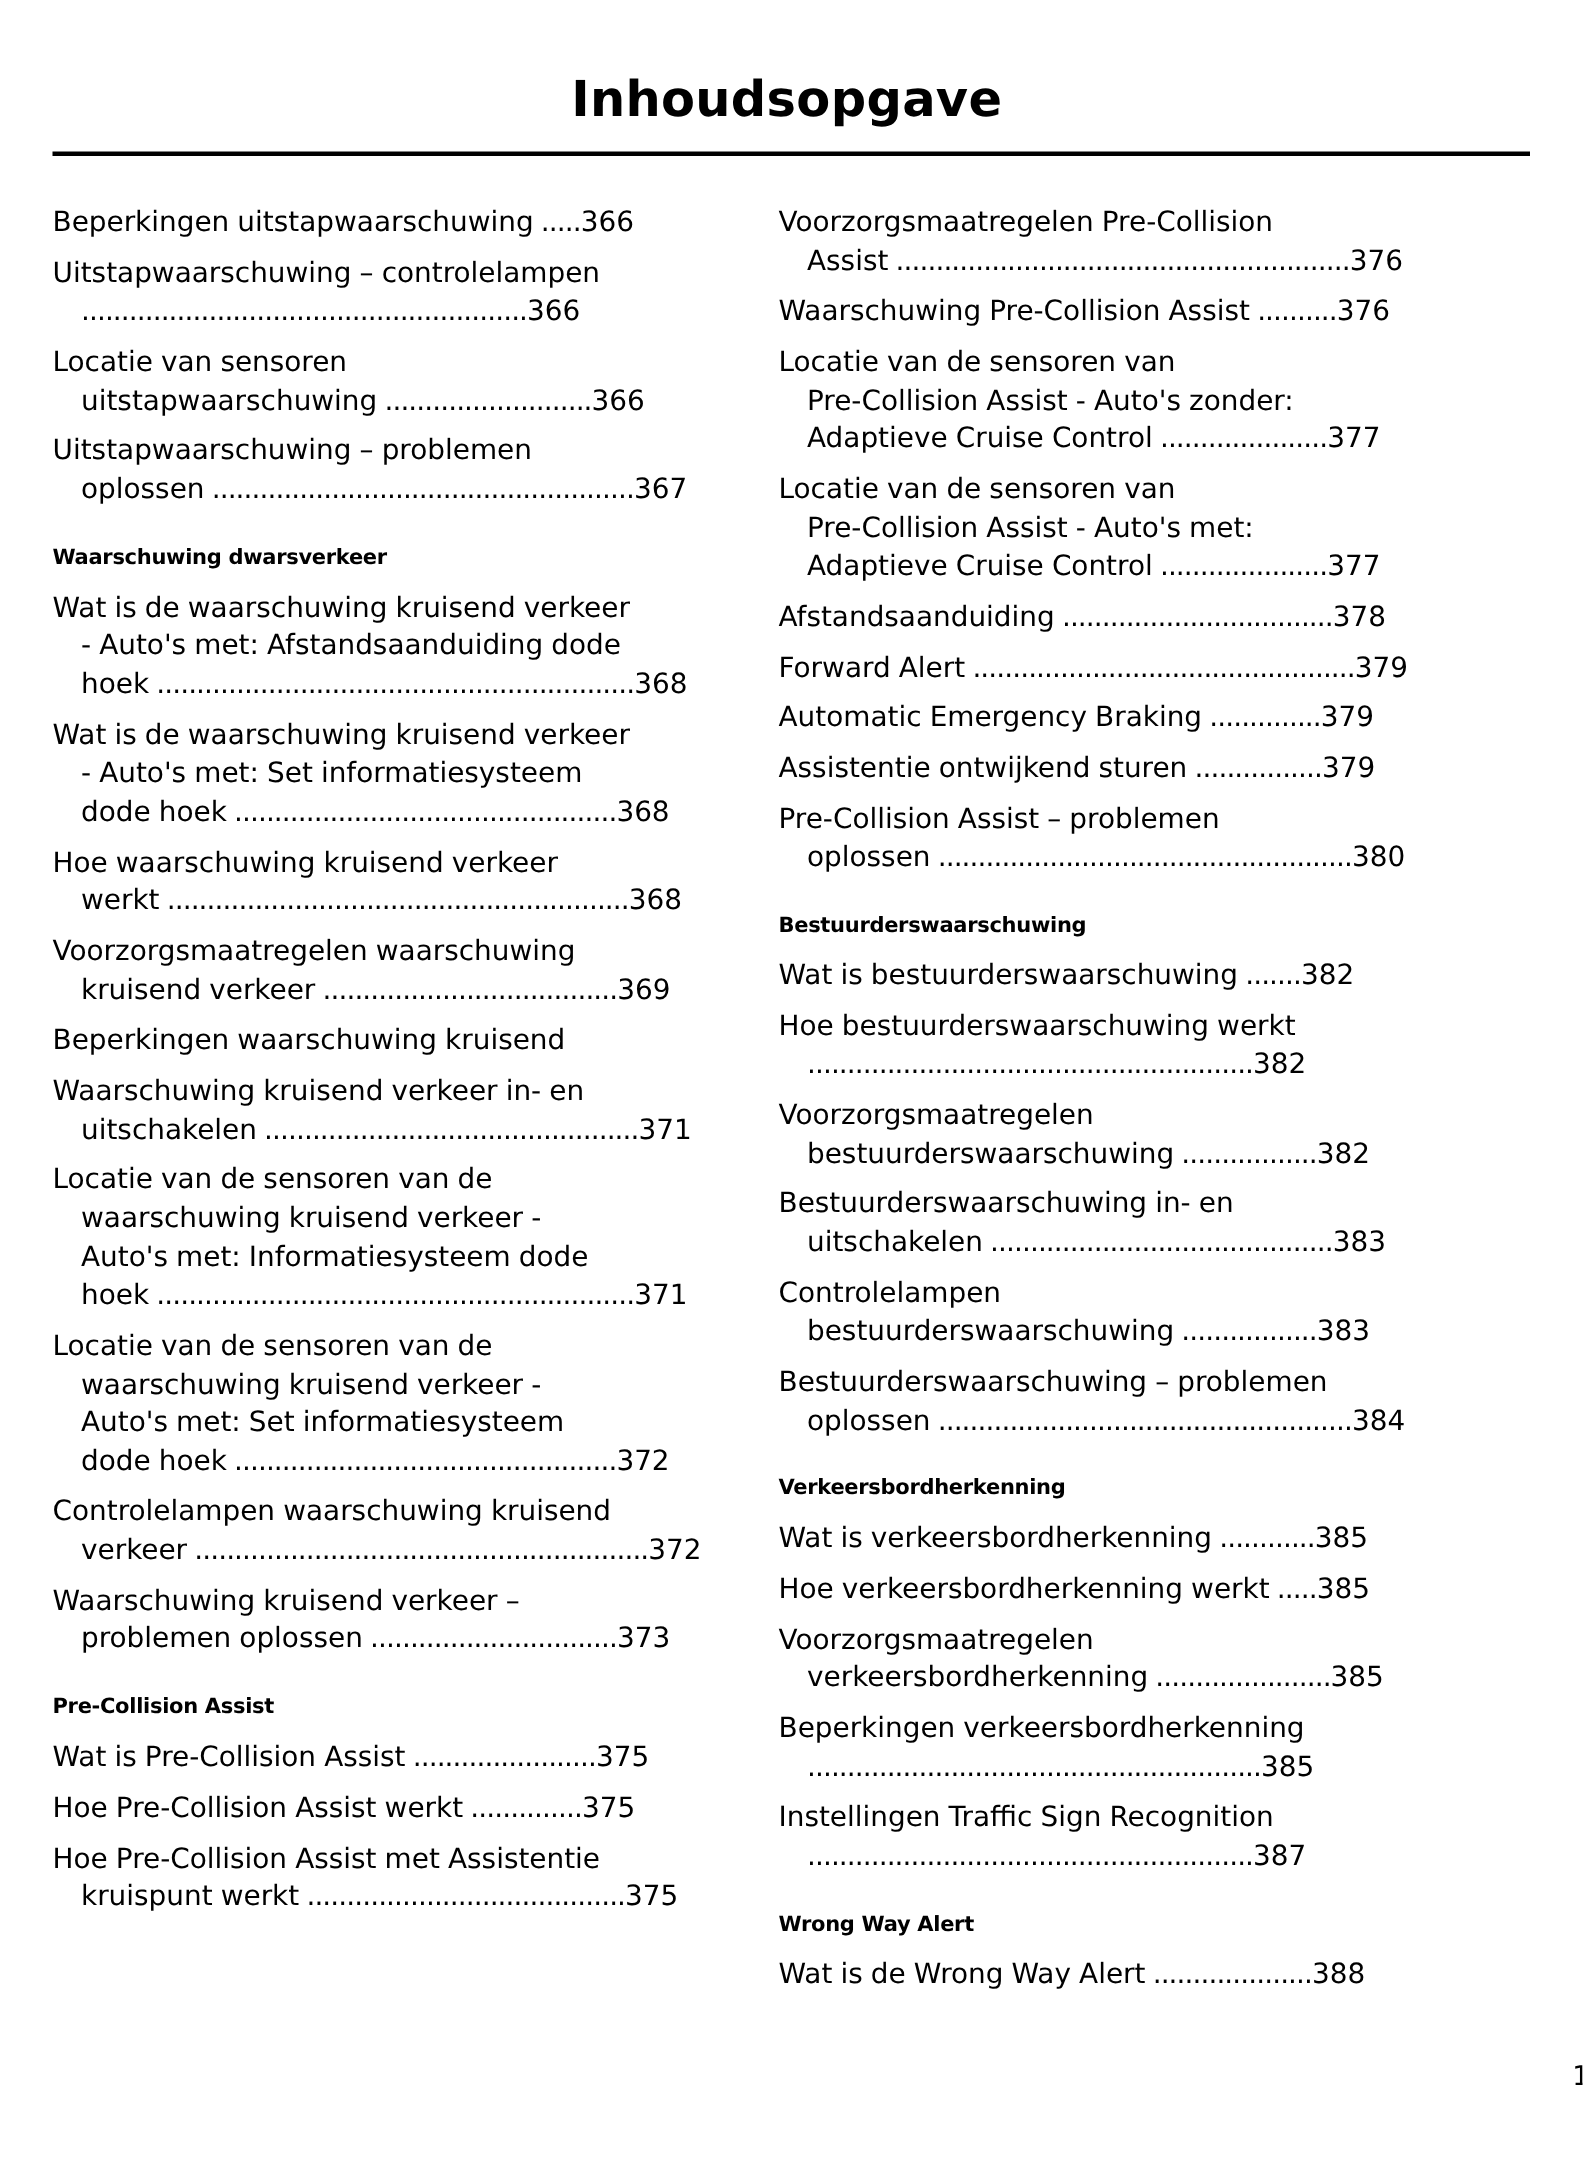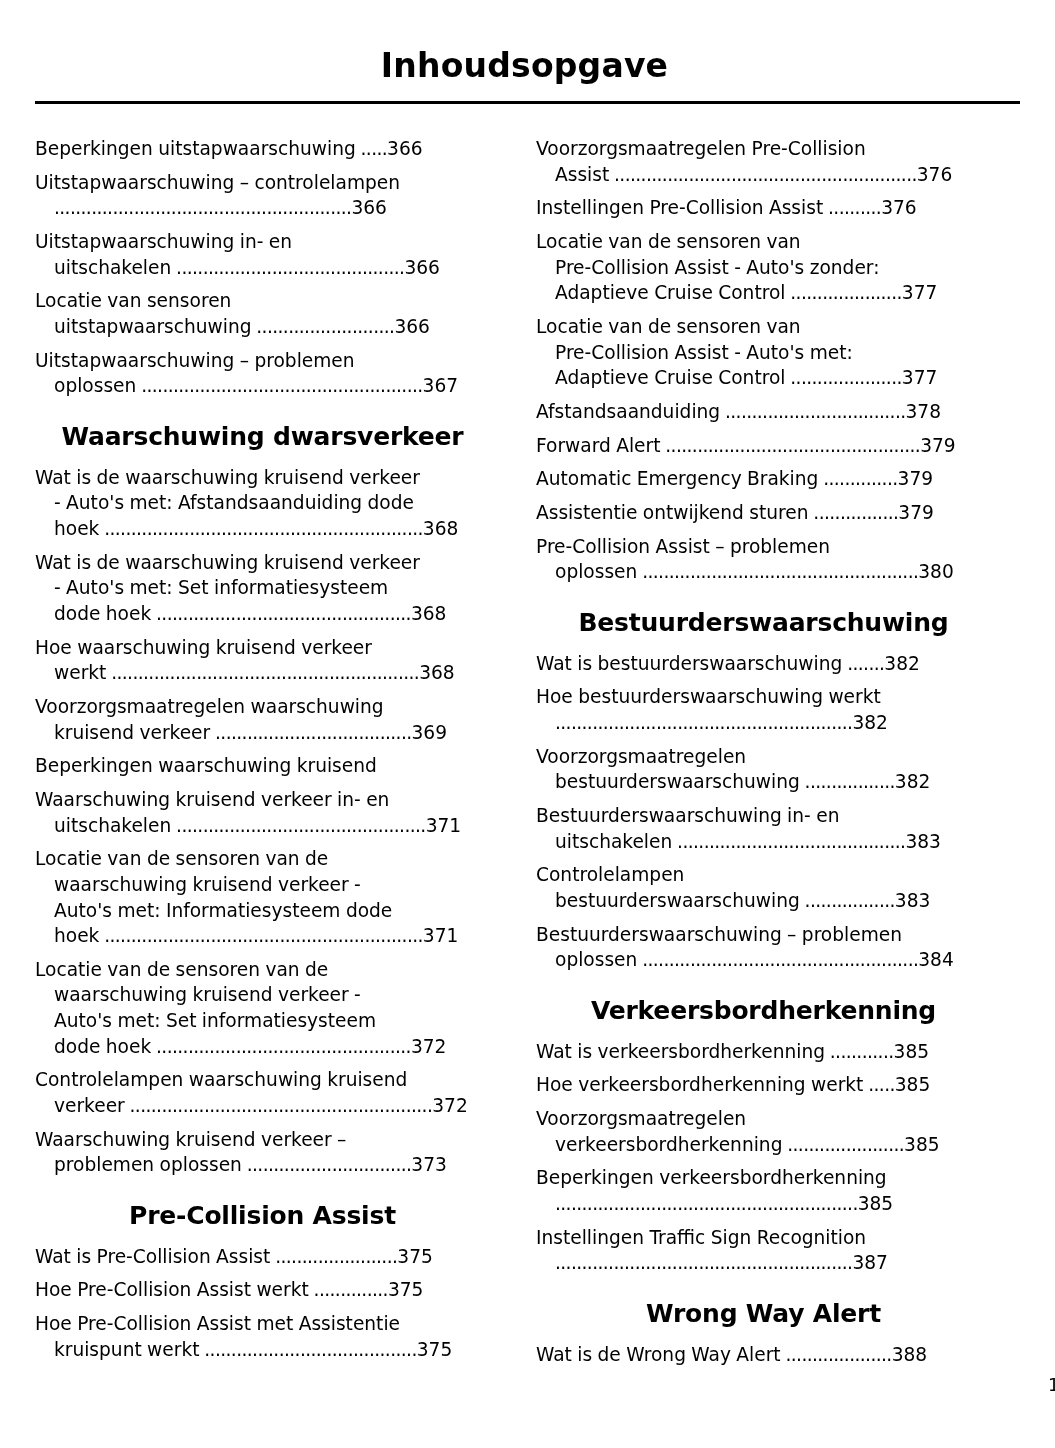--- a/index.html
+++ b/index.html
@@ -39,32 +39,31 @@
     width: 985px;
     height: 3px;
     background: #000000;
   }
   .columns {
     position: absolute;
     left: 35px;
     top: 136px;
     width: 985px;
     display: flex;
-    gap: 46px;
+    gap: 29px;
   }
   .col {
     width: 455px;
   }
   .section-head {
-    font-size: 25px;
+    font-size: 14px;
     font-weight: bold;
     letter-spacing: -0.2px;
     margin: 24px 0 13px 0;
     line-height: 1.15;
-    text-align: center;
   }
   .col > .section-head:first-child {
     margin-top: 0;
   }
   .entry {
     font-size: 18.6px;
     line-height: 1.38;
     margin-bottom: 8px;
     word-spacing: -0.5px;
   }
@@ -92,42 +91,41 @@
 
 <div class="page">
 
   <div class="page-title">Inhoudsopgave</div>
   <div class="rule"></div>
 
   <div class="columns">
     <div class="col" id="col-left">
         <div class="entry"><span>Beperkingen uitstapwaarschuwing</span><span class="leader"> .....</span><span class="pgno">366</span></div>
         <div class="entry"><span>Uitstapwaarschuwing – controlelampen</span><span class="cont"><span></span><span class="leader">........................................................</span><span class="pgno">366</span></span></div>
-        <div class="entry"><span>Uitstapwaarschuwing in- en</span><span class="cont"><span>uitschakelen</span><span class="leader"> ...........................................</span><span class="pgno">366</span></span></div>
         <div class="entry"><span>Locatie van sensoren</span><span class="cont"><span>uitstapwaarschuwing</span><span class="leader"> ..........................</span><span class="pgno">366</span></span></div>
         <div class="entry"><span>Uitstapwaarschuwing – problemen</span><span class="cont"><span>oplossen</span><span class="leader"> .....................................................</span><span class="pgno">367</span></span></div>
         <div class="section-head">Waarschuwing dwarsverkeer</div>
         <div class="entry"><span>Wat is de waarschuwing kruisend verkeer</span><span class="cont"><span>- Auto's met: Afstandsaanduiding dode</span></span><span class="cont"><span>hoek</span><span class="leader"> ............................................................</span><span class="pgno">368</span></span></div>
         <div class="entry"><span>Wat is de waarschuwing kruisend verkeer</span><span class="cont"><span>- Auto's met: Set informatiesysteem</span></span><span class="cont"><span>dode hoek</span><span class="leader"> ................................................</span><span class="pgno">368</span></span></div>
         <div class="entry"><span>Hoe waarschuwing kruisend verkeer</span><span class="cont"><span>werkt</span><span class="leader"> ..........................................................</span><span class="pgno">368</span></span></div>
         <div class="entry"><span>Voorzorgsmaatregelen waarschuwing</span><span class="cont"><span>kruisend verkeer</span><span class="leader"> .....................................</span><span class="pgno">369</span></span></div>
         <div class="entry"><span>Beperkingen waarschuwing kruisend</span></div>
         <div class="entry"><span>Waarschuwing kruisend verkeer in- en</span><span class="cont"><span>uitschakelen</span><span class="leader"> ...............................................</span><span class="pgno">371</span></span></div>
         <div class="entry"><span>Locatie van de sensoren van de</span><span class="cont"><span>waarschuwing kruisend verkeer -</span></span><span class="cont"><span>Auto's met: Informatiesysteem dode</span></span><span class="cont"><span>hoek</span><span class="leader"> ............................................................</span><span class="pgno">371</span></span></div>
         <div class="entry"><span>Locatie van de sensoren van de</span><span class="cont"><span>waarschuwing kruisend verkeer -</span></span><span class="cont"><span>Auto's met: Set informatiesysteem</span></span><span class="cont"><span>dode hoek</span><span class="leader"> ................................................</span><span class="pgno">372</span></span></div>
         <div class="entry"><span>Controlelampen waarschuwing kruisend</span><span class="cont"><span>verkeer</span><span class="leader"> .........................................................</span><span class="pgno">372</span></span></div>
         <div class="entry"><span>Waarschuwing kruisend verkeer –</span><span class="cont"><span>problemen oplossen</span><span class="leader"> ...............................</span><span class="pgno">373</span></span></div>
         <div class="section-head">Pre-Collision Assist</div>
         <div class="entry"><span>Wat is Pre-Collision Assist</span><span class="leader"> .......................</span><span class="pgno">375</span></div>
         <div class="entry"><span>Hoe Pre-Collision Assist werkt</span><span class="leader"> ..............</span><span class="pgno">375</span></div>
         <div class="entry"><span>Hoe Pre-Collision Assist met Assistentie</span><span class="cont"><span>kruispunt werkt</span><span class="leader"> ........................................</span><span class="pgno">375</span></span></div>
       </div>
     <div class="col" id="col-right">
         <div class="entry"><span>Voorzorgsmaatregelen Pre-Collision</span><span class="cont"><span>Assist</span><span class="leader"> .........................................................</span><span class="pgno">376</span></span></div>
-        <div class="entry"><span>Instellingen Pre-Collision Assist</span><span class="leader"> ..........</span><span class="pgno">376</span></div>
+        <div class="entry"><span>Waarschuwing Pre-Collision Assist</span><span class="leader"> ..........</span><span class="pgno">376</span></div>
         <div class="entry"><span>Locatie van de sensoren van</span><span class="cont"><span>Pre-Collision Assist - Auto's zonder:</span></span><span class="cont"><span>Adaptieve Cruise Control</span><span class="leader"> .....................</span><span class="pgno">377</span></span></div>
         <div class="entry"><span>Locatie van de sensoren van</span><span class="cont"><span>Pre-Collision Assist - Auto's met:</span></span><span class="cont"><span>Adaptieve Cruise Control</span><span class="leader"> .....................</span><span class="pgno">377</span></span></div>
         <div class="entry"><span>Afstandsaanduiding</span><span class="leader">  ..................................</span><span class="pgno">378</span></div>
         <div class="entry"><span>Forward Alert</span><span class="leader"> ................................................</span><span class="pgno">379</span></div>
         <div class="entry"><span>Automatic Emergency Braking</span><span class="leader"> ..............</span><span class="pgno">379</span></div>
         <div class="entry"><span>Assistentie ontwijkend sturen</span><span class="leader"> ................</span><span class="pgno">379</span></div>
         <div class="entry"><span>Pre-Collision Assist – problemen</span><span class="cont"><span>oplossen</span><span class="leader"> ....................................................</span><span class="pgno">380</span></span></div>
         <div class="section-head">Bestuurderswaarschuwing</div>
         <div class="entry"><span>Wat is bestuurderswaarschuwing</span><span class="leader"> .......</span><span class="pgno">382</span></div>
         <div class="entry"><span>Hoe bestuurderswaarschuwing werkt</span><span class="cont"><span></span><span class="leader">........................................................</span><span class="pgno">382</span></span></div>

